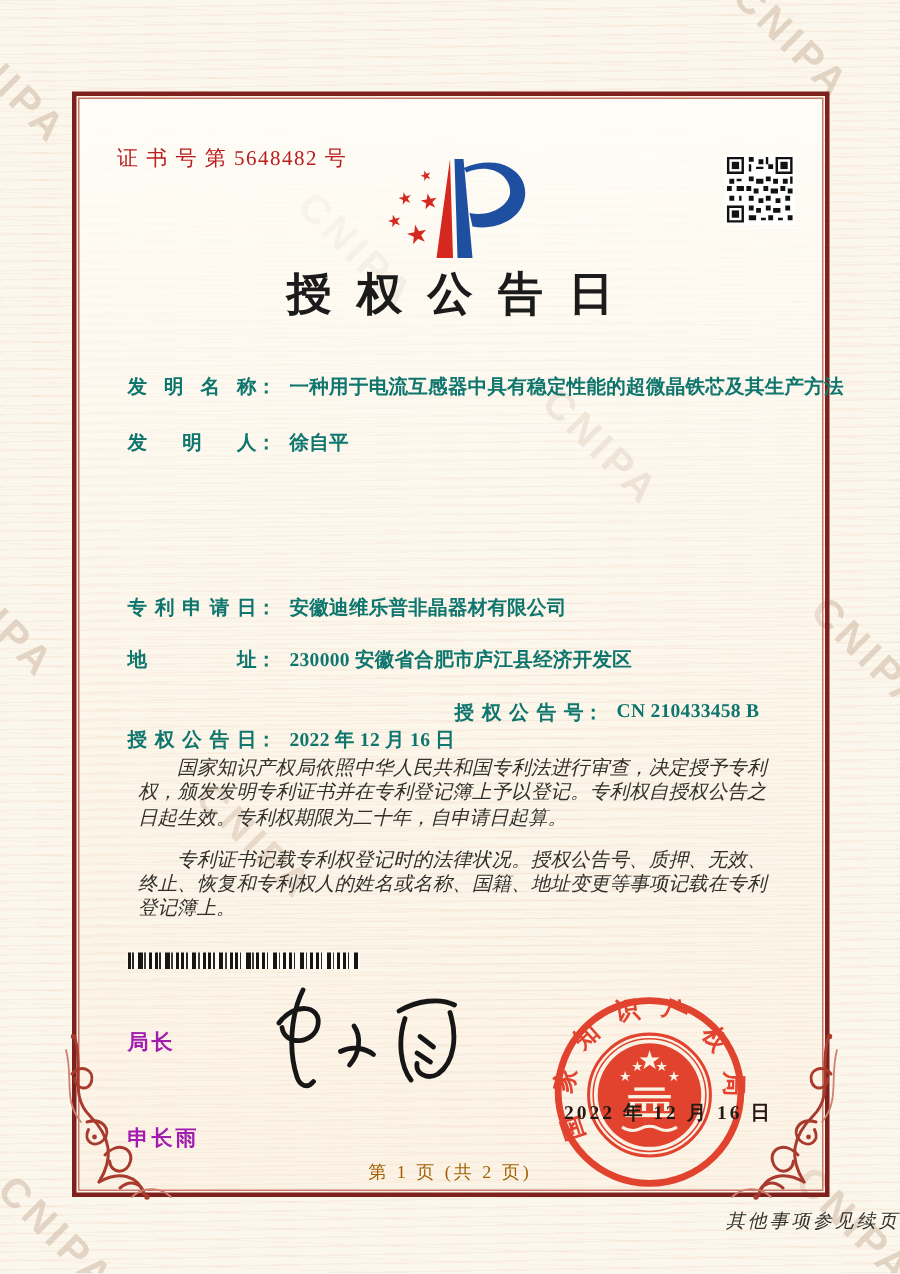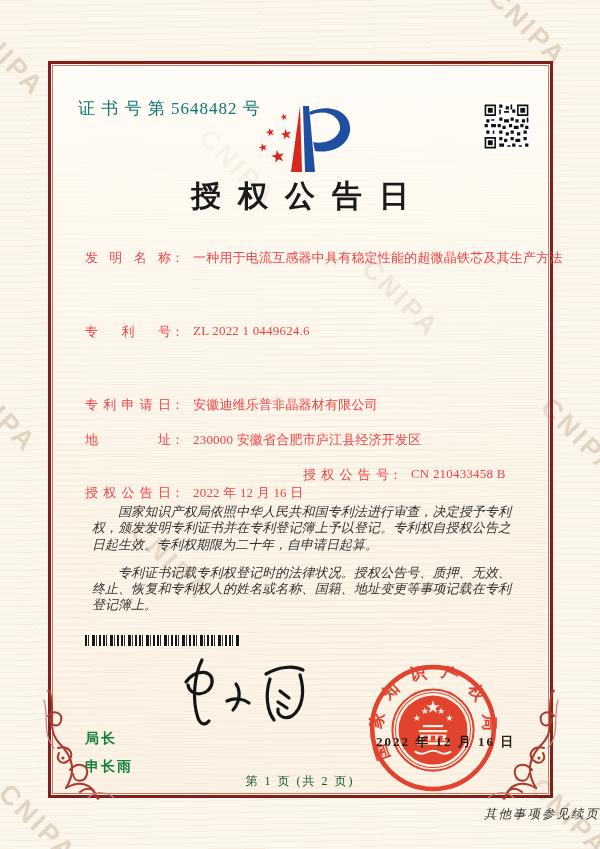--- a/index.html
+++ b/index.html
@@ -16,44 +16,44 @@
       font-size:27px;letter-spacing:3px;transform:rotate(45deg);transform-origin:0 0;
       white-space:nowrap;pointer-events:none;}
   
   #frame{position:absolute;left:48px;top:61px;width:505px;height:737px;box-sizing:border-box;
          border:3px solid #7e211c;z-index:2;}
   #frame .inner{position:absolute;inset:1px;border:1px solid #c8786b;
       background:
         linear-gradient(180deg, rgba(255,253,248,.95) 0%, rgba(255,252,245,.55) 22%, rgba(253,244,230,.15) 55%, rgba(250,236,219,.35) 100%),
         repeating-linear-gradient(180deg, rgba(233,186,158,.16) 0 1px, transparent 1px 6px);}
   .content{position:absolute;inset:0;z-index:3;}
-  .cert-no{position:absolute;left:78px;top:97px;font-size:17px;color:#0f766e;letter-spacing:1px;}
+  .cert-no{position:absolute;left:78px;top:97px;font-size:14px;color:#b91c1c;letter-spacing:1px;}
   .logo{position:absolute;left:253px;top:104px;}
   .qr{position:absolute;left:483px;top:103px;}
   .title{position:absolute;left:0;right:0;top:176px;text-align:center;
          font-size:30px;font-weight:bold;color:#1b1b1b;letter-spacing:17px;text-indent:17px;}
-  .field{position:absolute;left:85px;white-space:nowrap;font-size:13px;color:#ef4444;font-weight:400;}
+  .field{position:absolute;left:85px;white-space:nowrap;font-size:13px;color:#0f766e;font-weight:700;}
   .flabel{display:inline-block;width:86px;text-align:justify;text-align-last:justify;vertical-align:top;}
   .fcolon{display:inline-block;vertical-align:top;}
   .fvalue{display:inline-block;margin-left:9px;letter-spacing:.2px;vertical-align:top;}
   .f2{left:303px;}
   .bodytext{position:absolute;left:80px;top:492px;width:443px;font-size:13px;line-height:16.3px;
             color:#33302c;text-align:justify;font-style:italic;}
   .bodytext p{margin:12px;text-indent:2em;}
   .barcode{position:absolute;left:85px;top:635px;width:155px;height:11px;background:
      repeating-linear-gradient(90deg,#19160f 0 2px,#fdfcf8 2px 3px,#2a2620 3px 4px,#fdfcf8 4px 7px,
        #19160f 7px 10px,#fdfcf8 10px 11px,#403a31 11px 12px,#fdfcf8 12px 14px,#19160f 14px 16px,#fdfcf8 16px 18px);}
-  .director{position:absolute;left:85px;font-size:14px;font-weight:bold;color:#15803d;
-            font-family:Liberation Mono, monospace;letter-spacing:2px;margin-top:44px;}
+  .director{position:absolute;left:85px;font-size:14px;font-weight:bold;color:#a21caf;
+            font-family:Liberation Mono, monospace;letter-spacing:2px;}
   .sig{position:absolute;left:172px;top:650px;}
   .seal{position:absolute;left:366px;top:661px;opacity:.95;}
   .seal-date{position:absolute;left:376px;top:733px;width:170px;font-size:13px;font-weight:bold;
              color:#241a12;letter-spacing:2px;white-space:nowrap;}
   .page-num{position:absolute;left:0;right:0;top:773px;text-align:center;font-size:12px;
-            color:#14532d;letter-spacing:2px;}
+            color:#a16207;letter-spacing:2px;}
   .note{position:absolute;left:0;right:0;top:806px;text-align:right;font-size:12.5px;
         color:#33302c;font-style:italic;letter-spacing:2px;}
   .flourish{position:absolute;z-index:4;}
 </style>
 </head>
 <body>
 
 <div id="page">
 
   <span class="wm" style="left:-18px;top:12px">CNIPA</span>
@@ -143,22 +143,22 @@
                  M10,21h2v2h-2z M13,22h2v2h-2z M17,21h2v2h-2z M20,22h3v2h-3z M25,21h2v2h-2z
                  M10,25h3v2h-3z M15,26h2v1h-2z M18,25h2v2h-2z M22,26h2v1h-2z M26,25h2v2h-2z"></path>
       </g>
     </svg>
 
     <div class="title">授权公告日</div>
 
     <div class="field" style="top:249px">
       <span class="flabel">发明名称</span><span class="fcolon">：</span><span class="fvalue">一种用于电流互感器中具有稳定性能的超微晶铁芯及其生产方法</span>
     </div>
-    <div class="field" style="top:323px">
-      <span class="flabel">专利号</span><span class="fcolon">：</span><span class="fvalue">ZL 2022 1 0449624.6</span>
+    <div class="field" style="top:286px">
+      <span class="flabel">发明人</span><span class="fcolon">：</span><span class="fvalue">徐自平</span>
     </div>
     <div class="field" style="top:396px">
       <span class="flabel">专利申请日</span><span class="fcolon">：</span><span class="fvalue">安徽迪维乐普非晶器材有限公司</span>
     </div>
     <div class="field" style="top:431px">
       <span class="flabel">地址</span><span class="fcolon">：</span><span class="fvalue">230000 安徽省合肥市庐江县经济开发区</span>
     </div>
     <div class="field" style="top:484px">
       <span class="flabel">授权公告日</span><span class="fcolon">：</span><span class="fvalue">2022 年 12 月 16 日</span>
     </div>
@@ -167,21 +167,21 @@
     </div>
 
     <div class="bodytext">
       <p>国家知识产权局依照中华人民共和国专利法进行审查，决定授予专利权，颁发发明专利证书并在专利登记簿上予以登记。专利权自授权公告之日起生效。专利权期限为二十年，自申请日起算。</p>
       <p>专利证书记载专利权登记时的法律状况。授权公告号、质押、无效、终止、恢复和专利权人的姓名或名称、国籍、地址变更等事项记载在专利登记簿上。</p>
     </div>
 
     <div class="barcode"></div>
 
     <div class="director" style="top:686px">局长</div>
-    <div class="director" style="top:714px">申长雨</div>
+    <div class="director" style="top:750px">申长雨</div>
 
     <svg class="sig" width="148" height="84" viewBox="0 0 148 84">
       <g fill="none" stroke="#161616" stroke-width="3.2" stroke-linecap="round">
         <path d="M30,10 C22,26 20,50 26,68 C28,74 33,76 37,71"></path>
         <path d="M14,32 C24,18 42,20 40,33 C38,46 18,48 16,35"></path>
         <path d="M64,34 C69,41 68,52 61,60"></path>
         <path d="M55,51 C63,47 72,49 77,53"></path>
         <path d="M94,24 C106,17 121,15 131,20"></path>
         <path d="M98,29 C93,44 95,61 102,70"></path>
         <path d="M128,25 C133,41 131,58 120,66 C113,70 105,66 106,59"></path>

